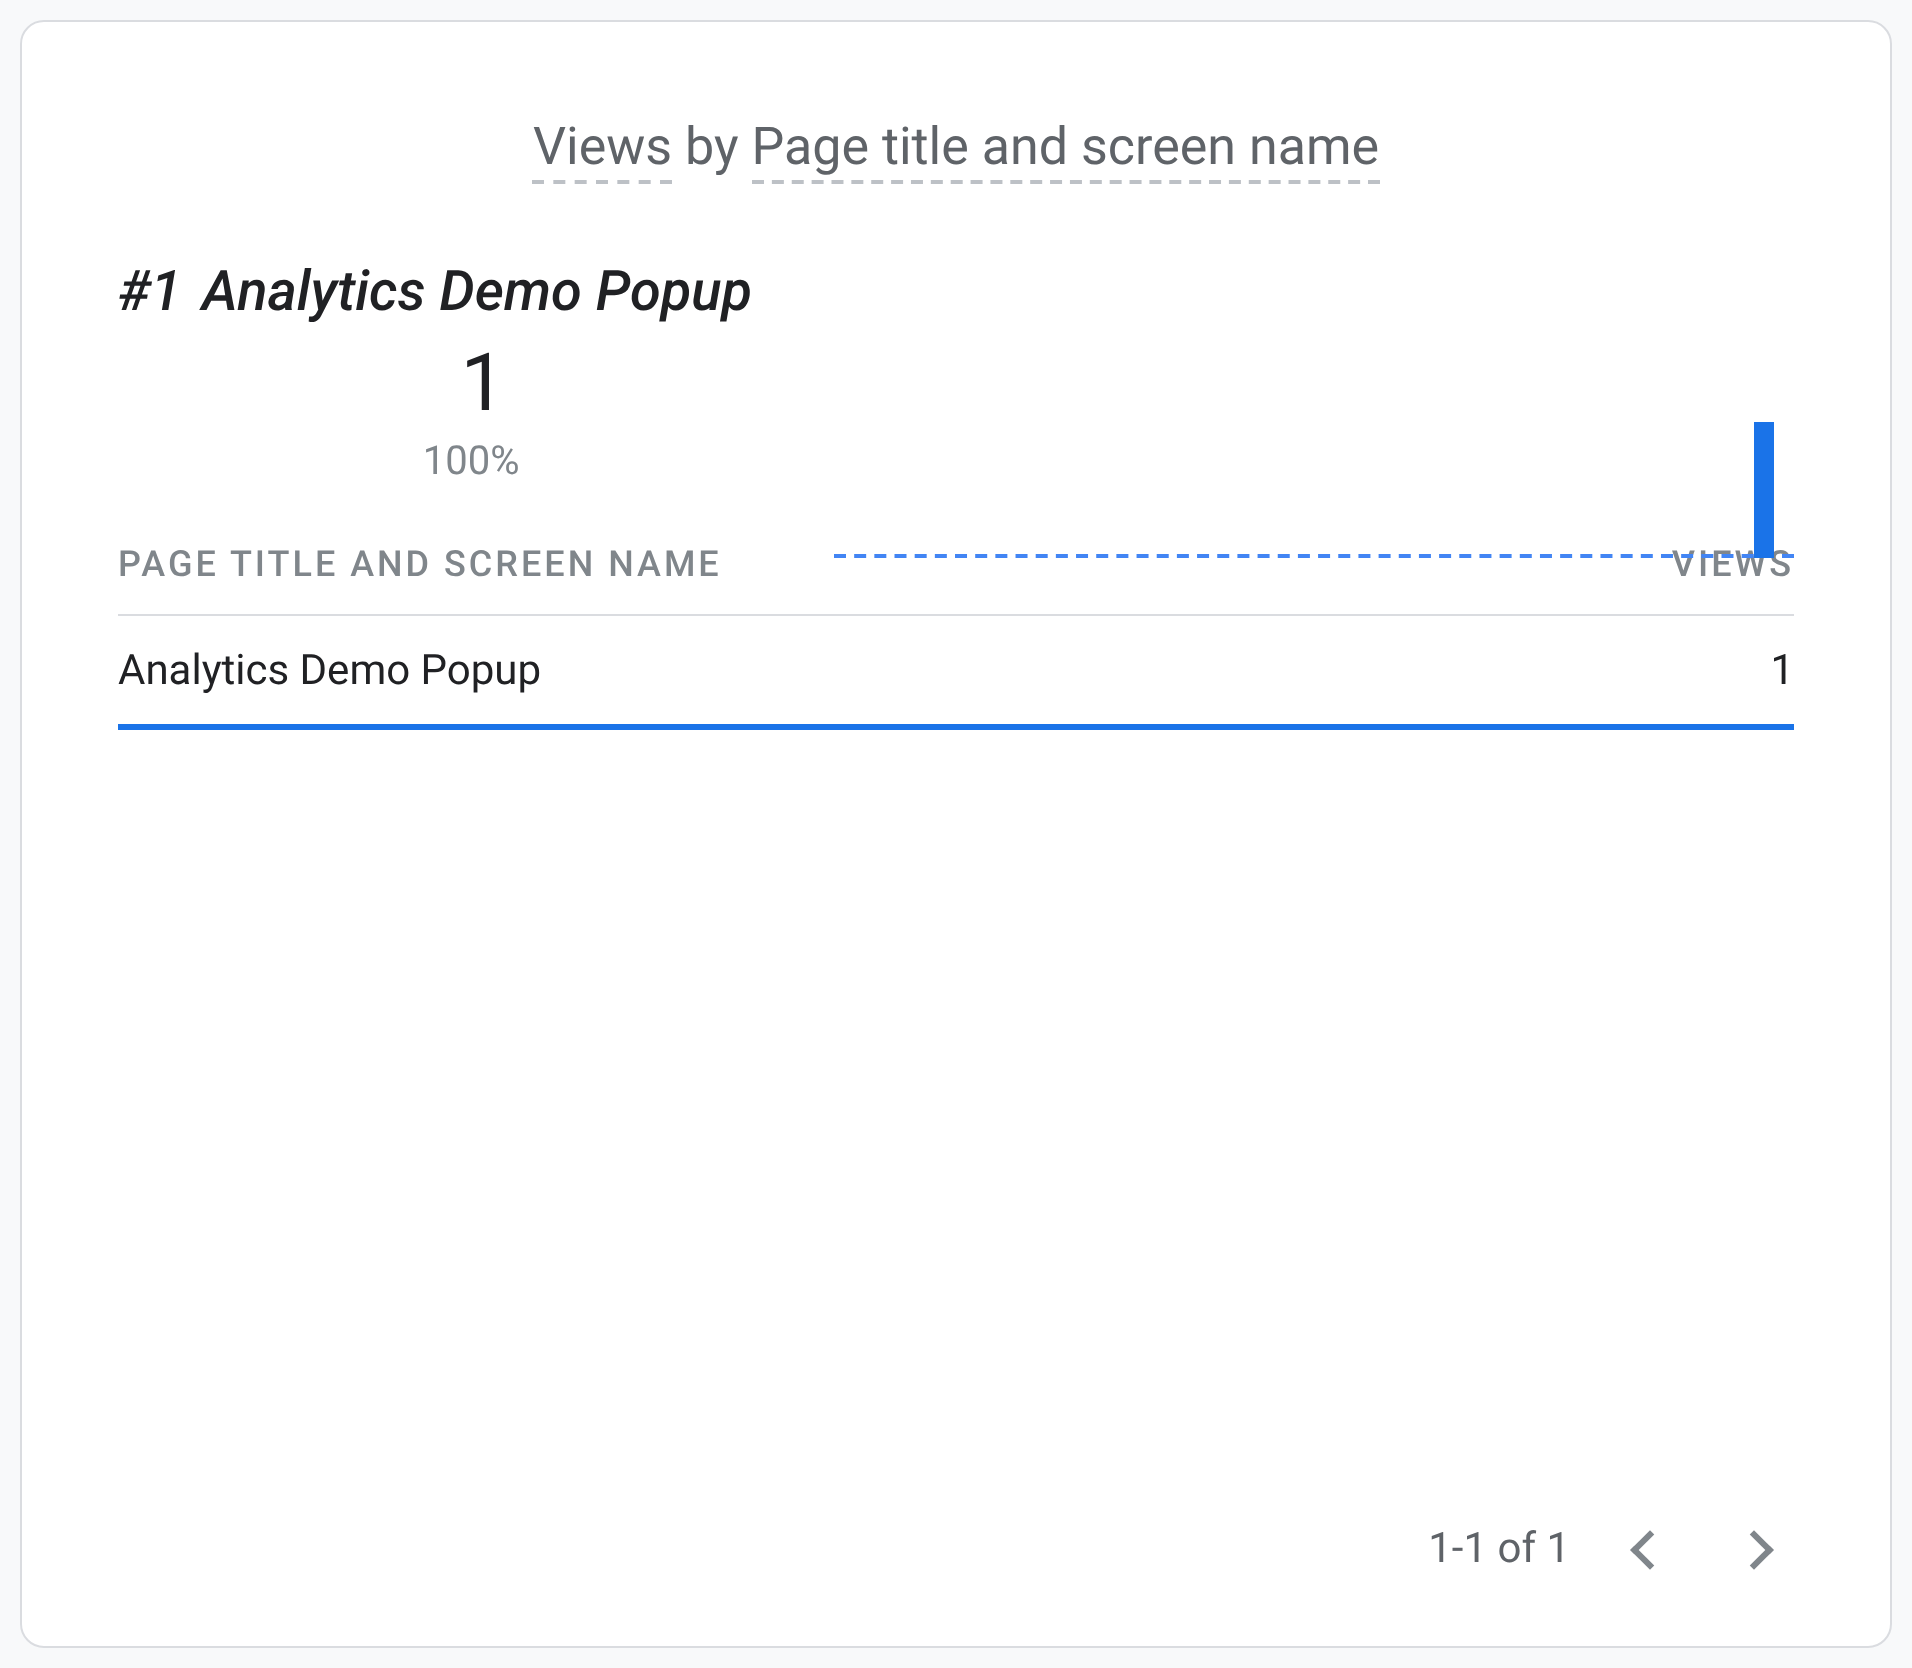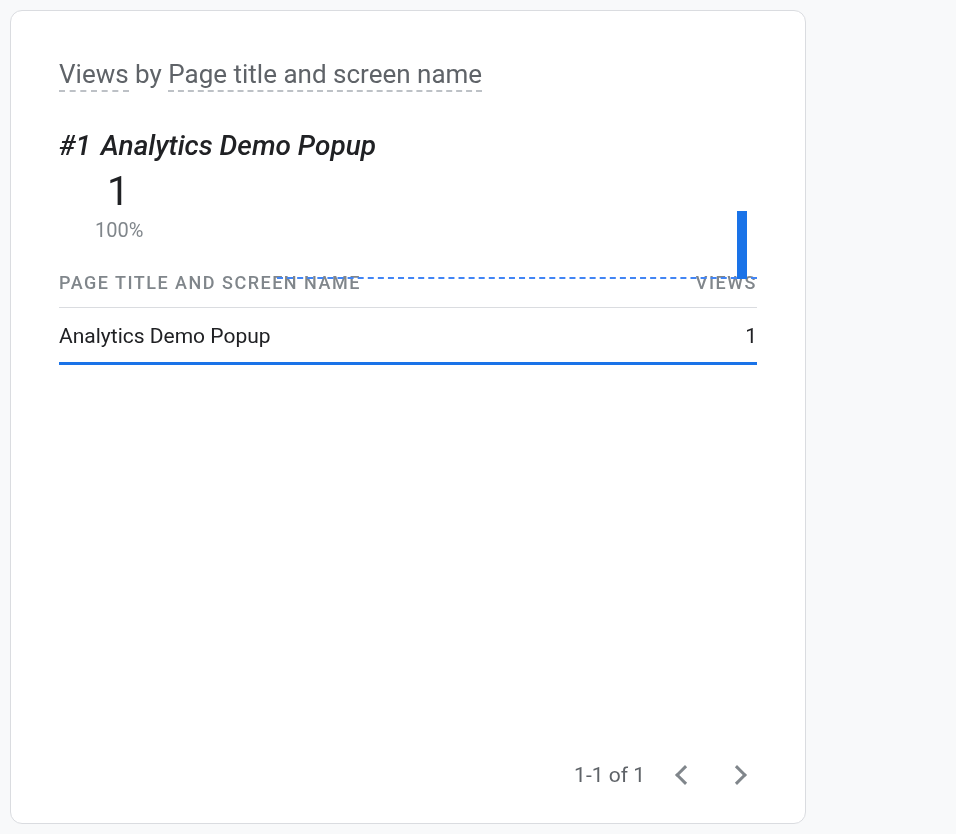--- a/index.html
+++ b/index.html
@@ -11,24 +11,25 @@
       font-family: 'Google Sans', Roboto, Arial, sans-serif;
       background: #f8f9fa;
       padding: 10px;
       width: 956px;
       height: 834px;
     }
     .card {
       background: #ffffff;
       border: 1px solid #dadce0;
       border-radius: 12px;
-      width: 796px;
+      width: 936px;
       height: 814px;
       padding: 48px 48px 34px 48px;
       position: relative;
+      text-align: center;
     }
     .card-title {
       font-size: 26px;
       color: #5f6368;
       font-weight: 400;
       margin-bottom: 40px;
     }
     .card-title .metric {
       border-bottom: 2px dashed #bdc1c6;
       padding-bottom: 1px;

